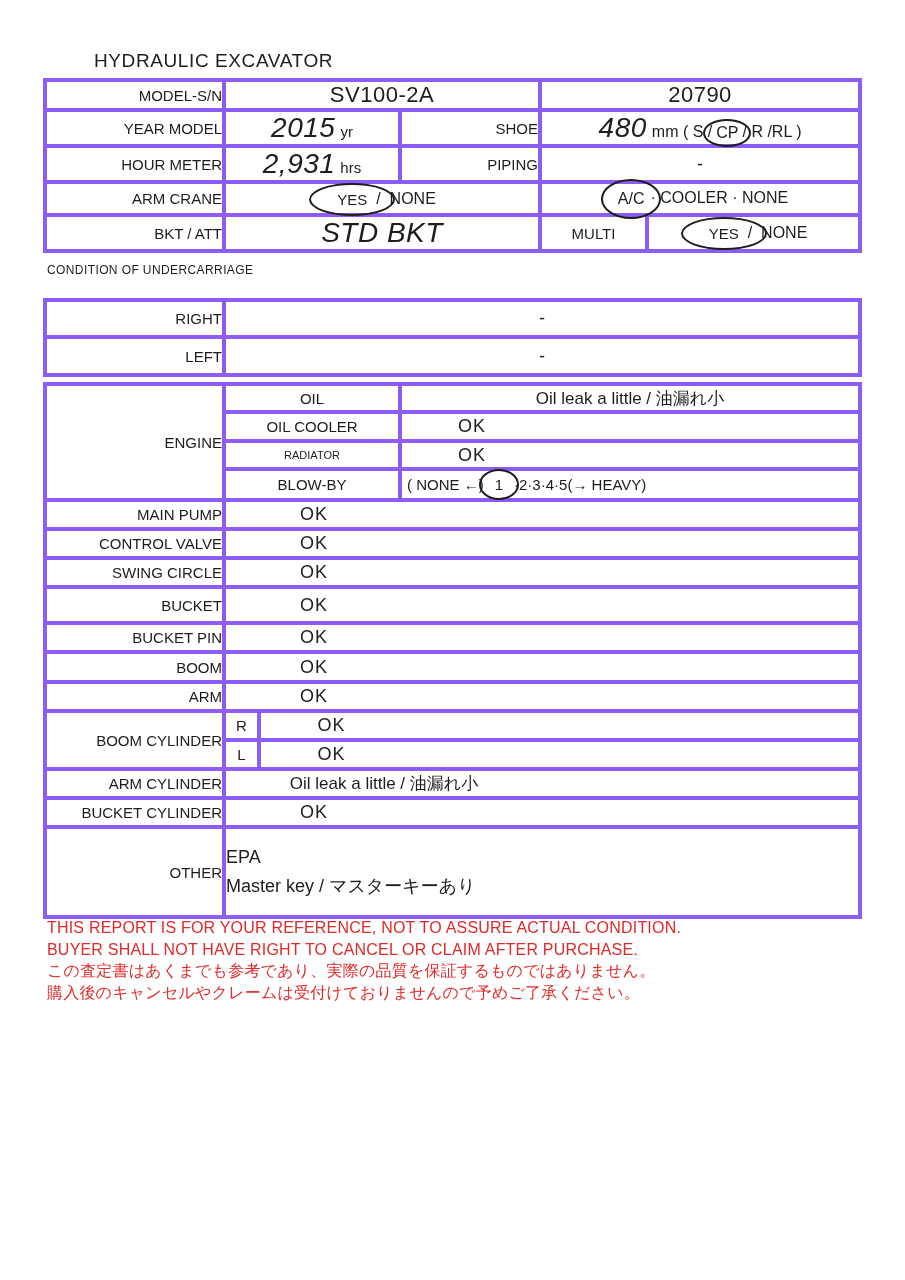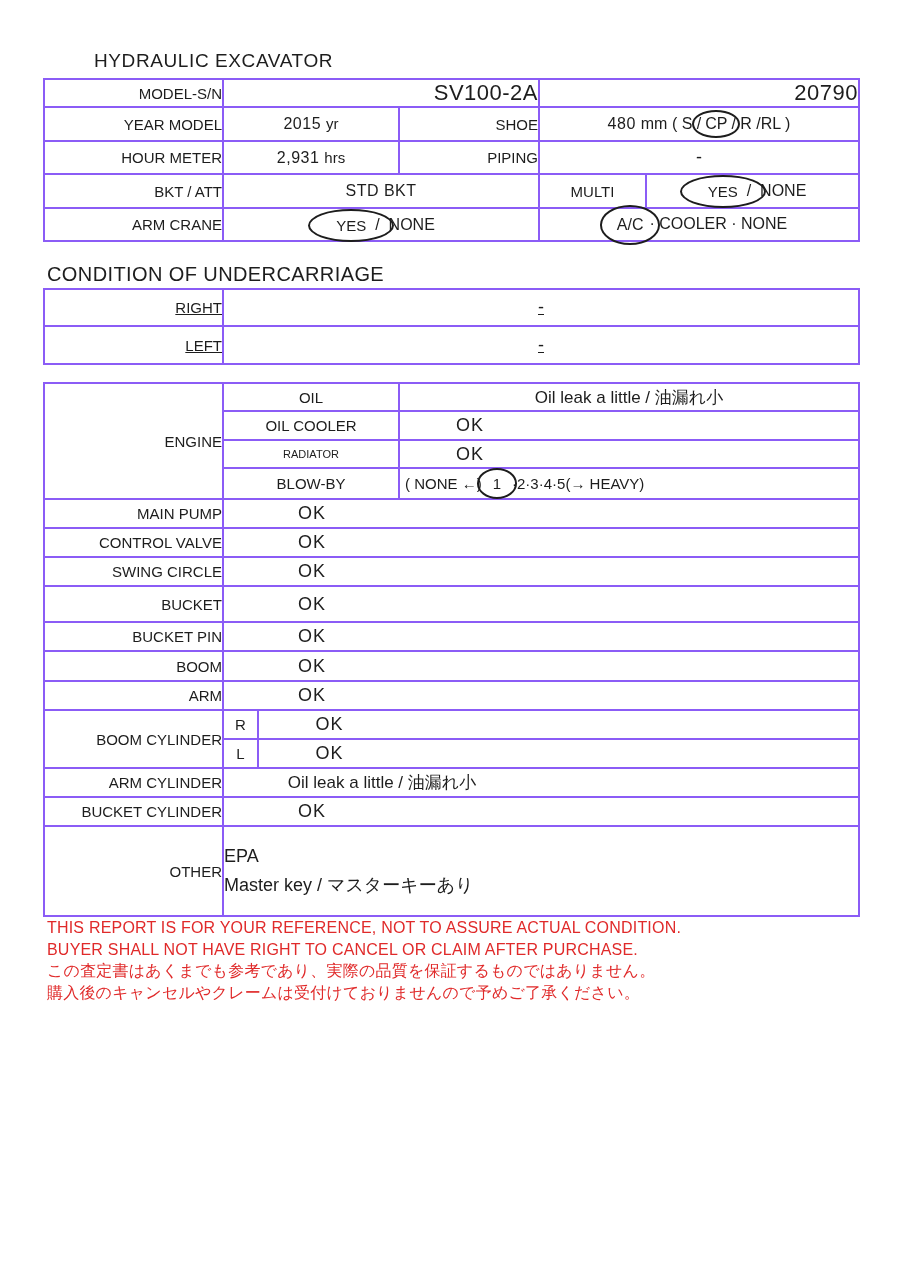--- a/index.html
+++ b/index.html
@@ -2,33 +2,33 @@
 <html><head>
 <meta charset="utf-8">
 <style>
   html, body { margin:0; padding:0; background:#ffffff; }
   .page {
     position:relative; width:905px; height:1280px; background:#ffffff;
     font-family:"Liberation Sans","DejaVu Sans",sans-serif; color:#1d1d1d;
     overflow:hidden;
   }
   .doc-title { position:absolute; left:47px; top:50px; font-size:19px; letter-spacing:0.6px;margin-left:47px; }
-  .sec-title { position:absolute; left:47px; top:263px; font-size:20px; letter-spacing:0.4px; }
+  .sec-title { position:absolute; left:47px; top:263px; font-size:12px; letter-spacing:0.4px; }
 
   table.tbl { position:absolute; left:43px; border-collapse:collapse; table-layout:fixed; }
-  table.tbl td { border:2px solid #8b5cf6; padding:0; vertical-align:middle; }
+  table.tbl td { border:4px solid #8b5cf6; padding:0; vertical-align:middle; }
   .t1 { top:78px;  width:815px; }
-  .t2 { top:288px; width:815px;text-decoration:underline; }
+  .t2 { top:298px; width:815px; }
   .t3 { top:382px; width:815px; }
 
   td.lbl   { text-align:right; padding-right:4px; font-size:15px; }
-  td.bigl  { text-align:right; padding-left:6px; font-size:22px; letter-spacing:0.5px; }
+  td.bigl  { text-align:center; padding-left:6px; font-size:22px; letter-spacing:0.5px; }
   td.ctr   { text-align:center; }
   td.lft   { text-align:left; }
-  .num  { font-size:16px; letter-spacing:0.5px; }
+  .num  { font-size:28px; letter-spacing:0.5px;font-style:italic; }
   .unit { font-size:15px; margin-left:5px; }
   .opt  { font-size:16px; white-space:pre; }
   .ok   { font-size:18px; letter-spacing:1px; }
   .v17  { font-size:17px; }
   .dash { font-size:18px; }
 
   
   .sp176 { display:inline-block; width:176px; text-align:center; }
   .sp141 { display:inline-block; width:141px; text-align:center; }
   .sp140 { display:inline-block; width:140px; text-align:center; }
@@ -86,35 +86,35 @@
       </td>
     </tr>
     <tr style="height:33px">
       <td class="lbl">HOUR METER</td>
       <td class="ctr">
         <span class="num">2,931</span><span class="unit">hrs</span>
       </td>
       <td class="lbl">PIPING</td>
       <td class="ctr dash" colspan="2">-</td>
     </tr>
+    <tr style="height:33px">
+      <td class="lbl">ARM CRANE</td>
+      <td class="ctr" colspan="2">
+        <span class="circ c-yes">YES</span><span class="opt">/  NONE</span>
+      </td>
+      <td class="ctr" colspan="2">
+        <span class="circ c-ac">A/C</span><span class="opt">· COOLER · NONE</span>
+      </td>
+    </tr>
     <tr style="height:34px">
       <td class="lbl">BKT / ATT</td>
       <td class="ctr num" colspan="2">STD BKT</td>
       <td class="ctr" style="font-size:15px">MULTI</td>
       <td class="ctr">
         <span class="circ c-yes">YES</span><span class="opt">/  NONE</span>
-      </td>
-    </tr>
-    <tr style="height:33px">
-      <td class="lbl">ARM CRANE</td>
-      <td class="ctr" colspan="2">
-        <span class="circ c-yes">YES</span><span class="opt">/  NONE</span>
-      </td>
-      <td class="ctr" colspan="2">
-        <span class="circ c-ac">A/C</span><span class="opt">· COOLER · NONE</span>
       </td>
     </tr>
   </tbody>
     </table>
 
   <div class="sec-title">CONDITION OF UNDERCARRIAGE</div>
 
   <table class="tbl t2">
     <colgroup>
         <col style="width:179px">

